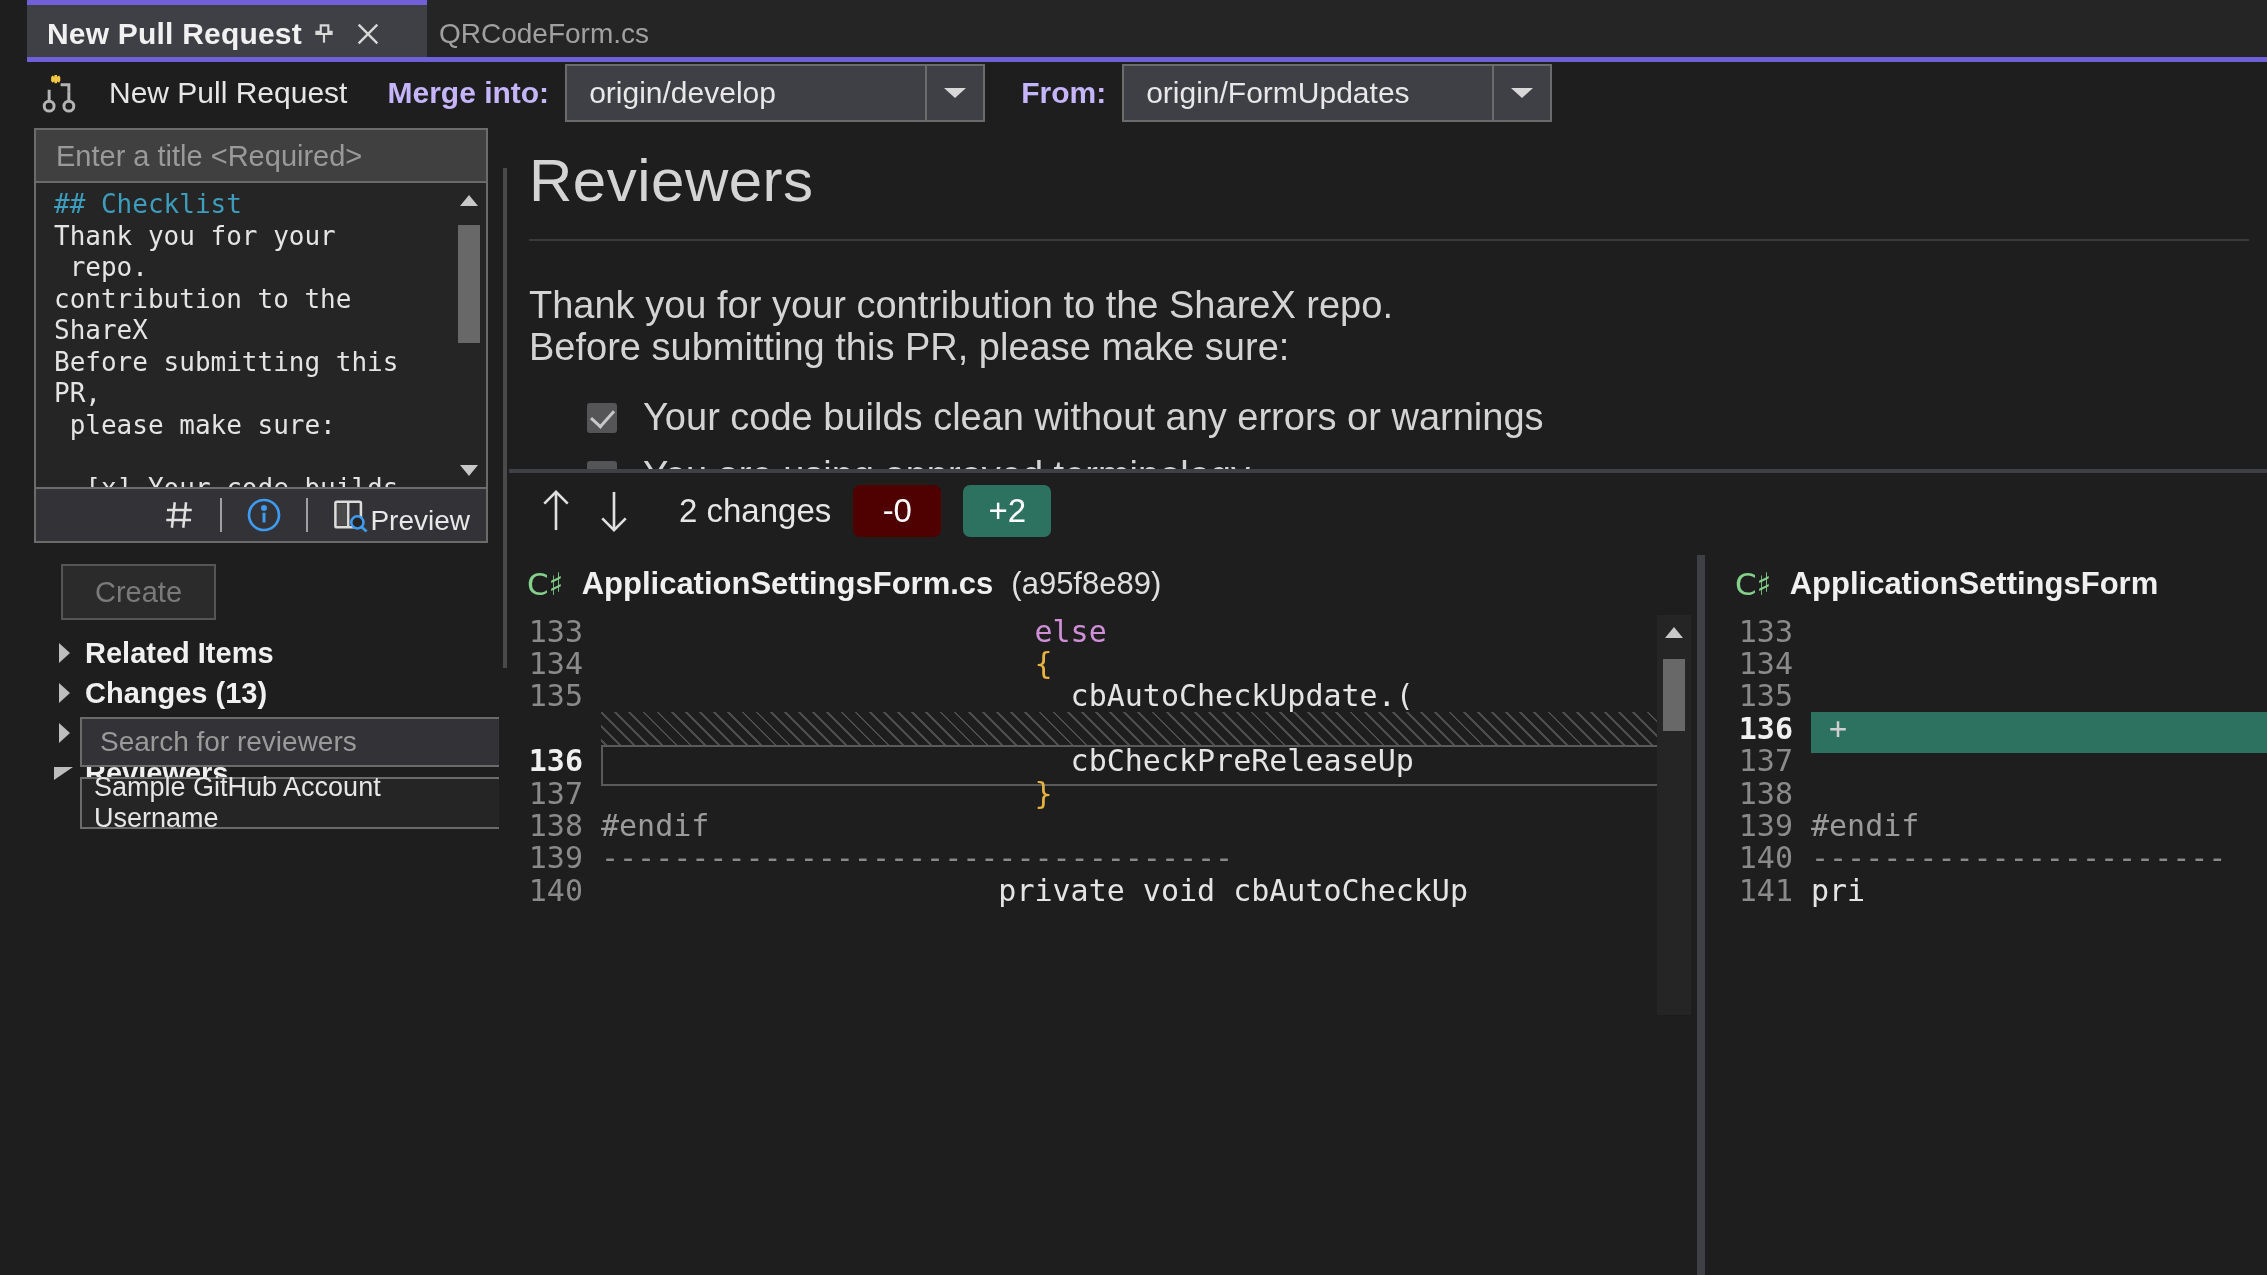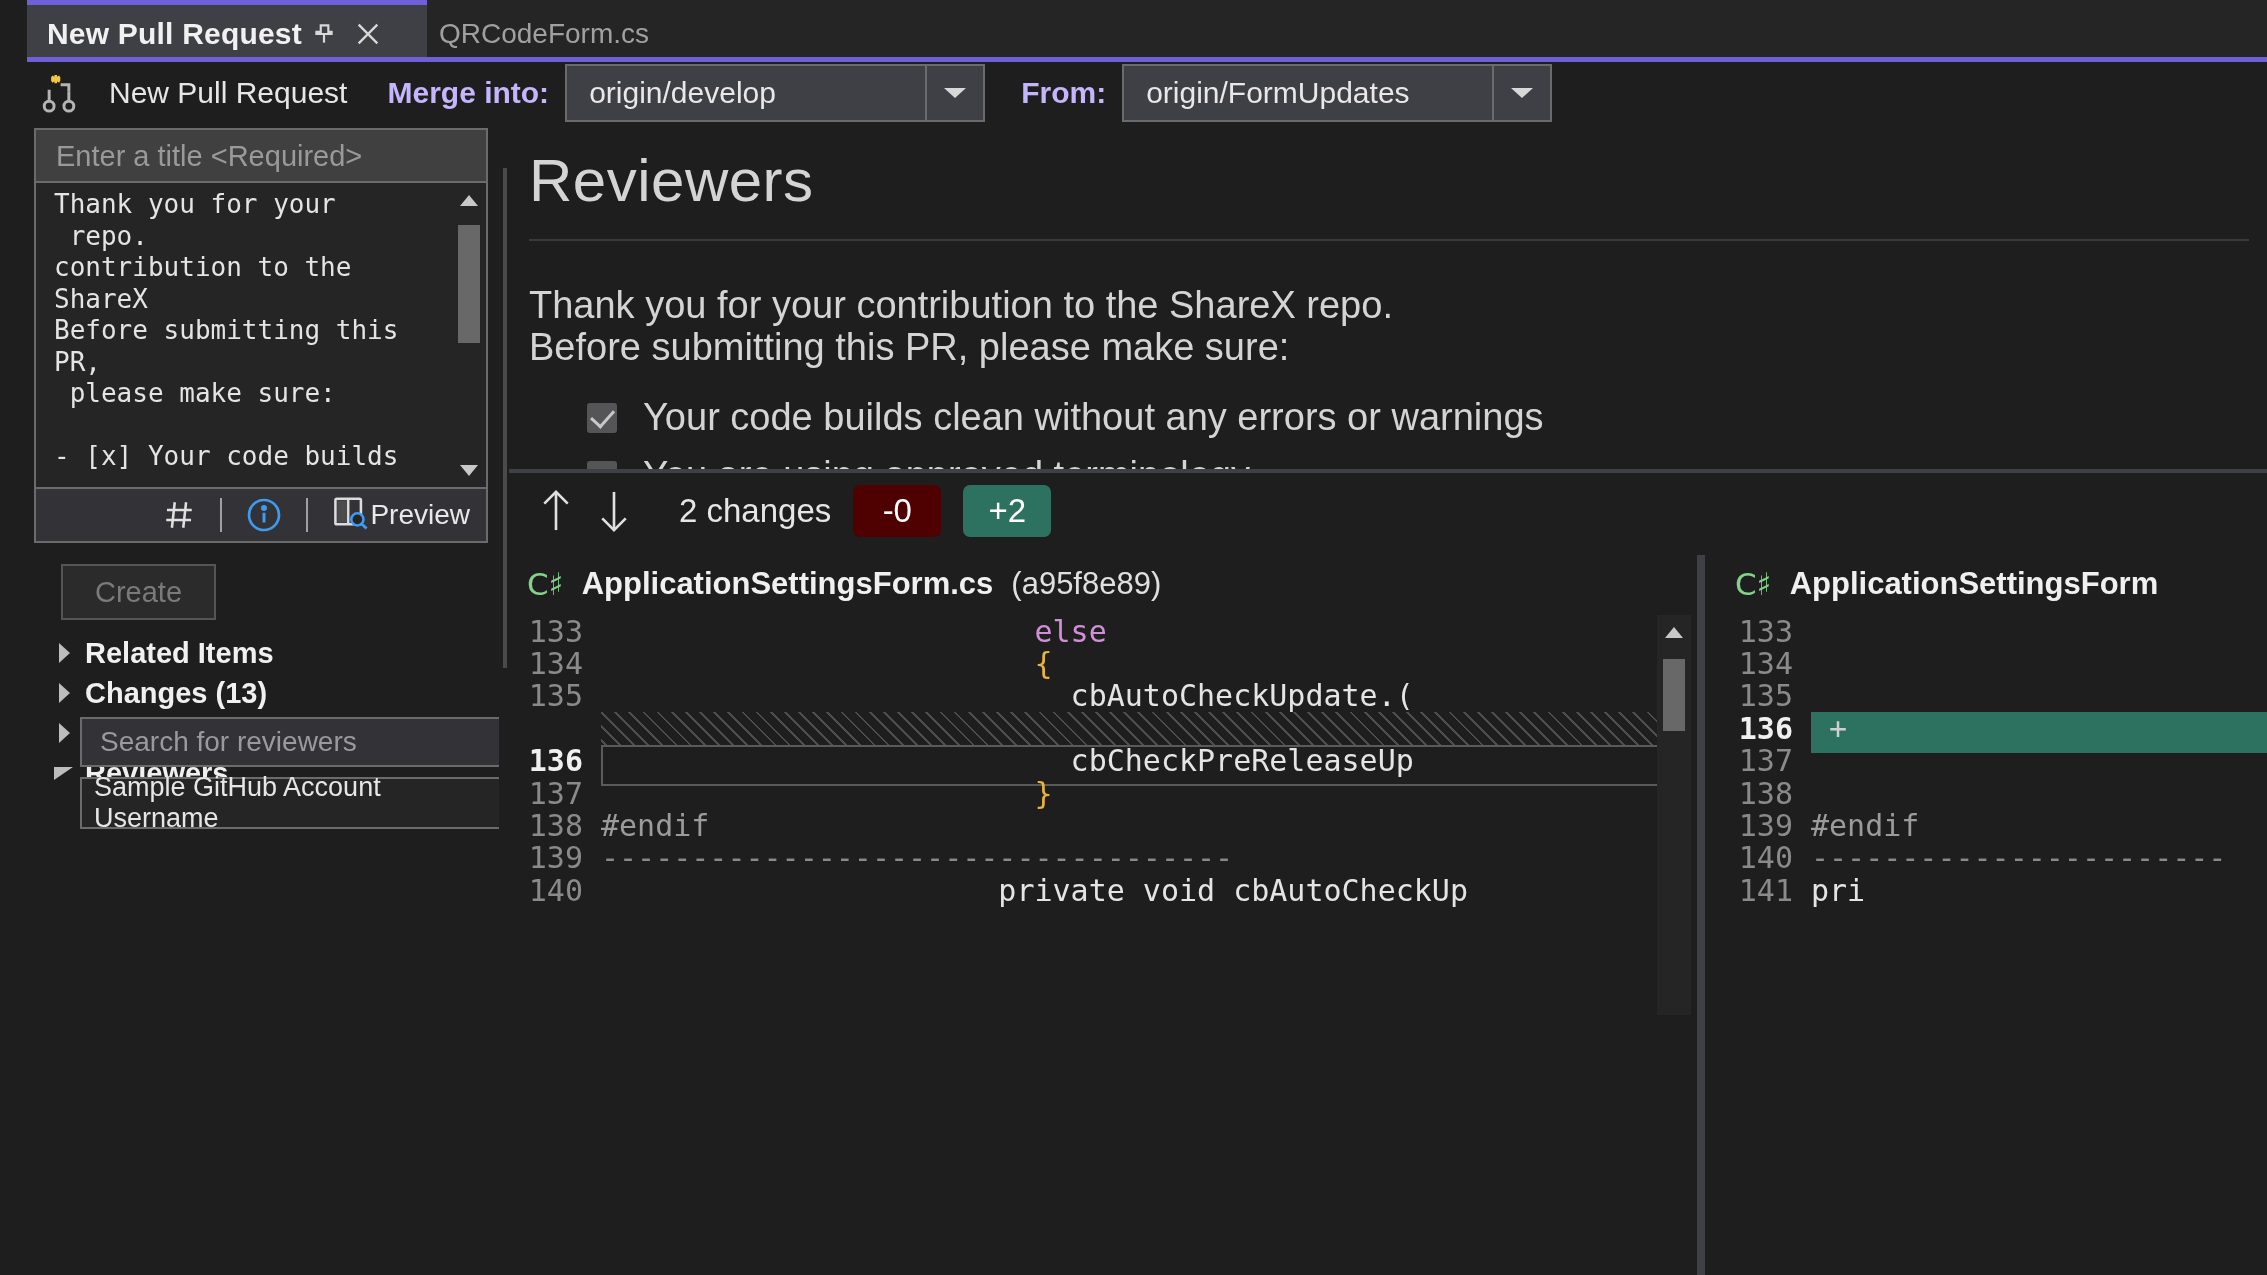--- a/index.html
+++ b/index.html
@@ -102,21 +102,21 @@
   }
 
   #md-toolbar {
     position: absolute; left: 7px; top: 365px; width: 454px; height: 54px;
     background: #333337; border: 2px solid #6b6b6b; border-top: none;
     display: flex; align-items: center; justify-content: flex-end;
     padding-right: 4px; gap: 2px;
   }
   .md-tb-btn { height: 44px; display: flex; align-items: center; justify-content: center; padding: 0 12px; }
   .md-sep { width: 2px; height: 34px; background: #a0a0a0; margin: 0 10px; }
-  #preview-btn { display:flex; align-items:center; gap:0; }
+  #preview-btn { display:flex; align-items:flex-end; gap:0; }
   #preview-btn .lbl { font-size: 28px; color: #e8e8e8; }
 
   #create-btn {
     position: absolute; left: 34px; top: 440px; width: 155px; height: 56px;
     background: #2b2b2c; border: 2px solid #555558;
     display: flex; align-items: center; justify-content: center;
   }
   #create-btn span { font-size: 29px; color: #7a7a7a; }
 
   .tree-row {
@@ -318,21 +318,21 @@
   </div>
 </div>
 
 <div id="leftpane">
 
   <div id="title-input">
     <span class="ph">Enter a title &lt;Required&gt;</span>
   </div>
 
   <div id="md-editor">
-    <div id="md-text"><div>Thank you for your</div><div> repo.</div><div>contribution to the ShareX</div><div>Before submitting this PR,</div><div> please make sure:</div><div>&nbsp;</div><div>- [x] Your code builds</div></div>
+    <div id="md-text"><div class="hdr">## Checklist</div><div>Thank you for your</div><div> repo.</div><div>contribution to the ShareX</div><div>Before submitting this PR,</div><div> please make sure:</div><div>&nbsp;</div><div>- [x] Your code builds</div></div>
     <div id="md-scroll">
       <div class="sb-arrow">
         <svg width="20" height="13" viewBox="0 0 20 13">
             <path d="M10 1 L19 12 L1 12 Z" fill="#c8c8c8"></path>
           </svg>
       </div>
       <div id="md-thumb"></div>
       <div class="sb-arrow" style="position:absolute;bottom:0;">
         <svg width="20" height="13" viewBox="0 0 20 13">
             <path d="M10 12 L1 1 L19 1 Z" fill="#c8c8c8"></path>

